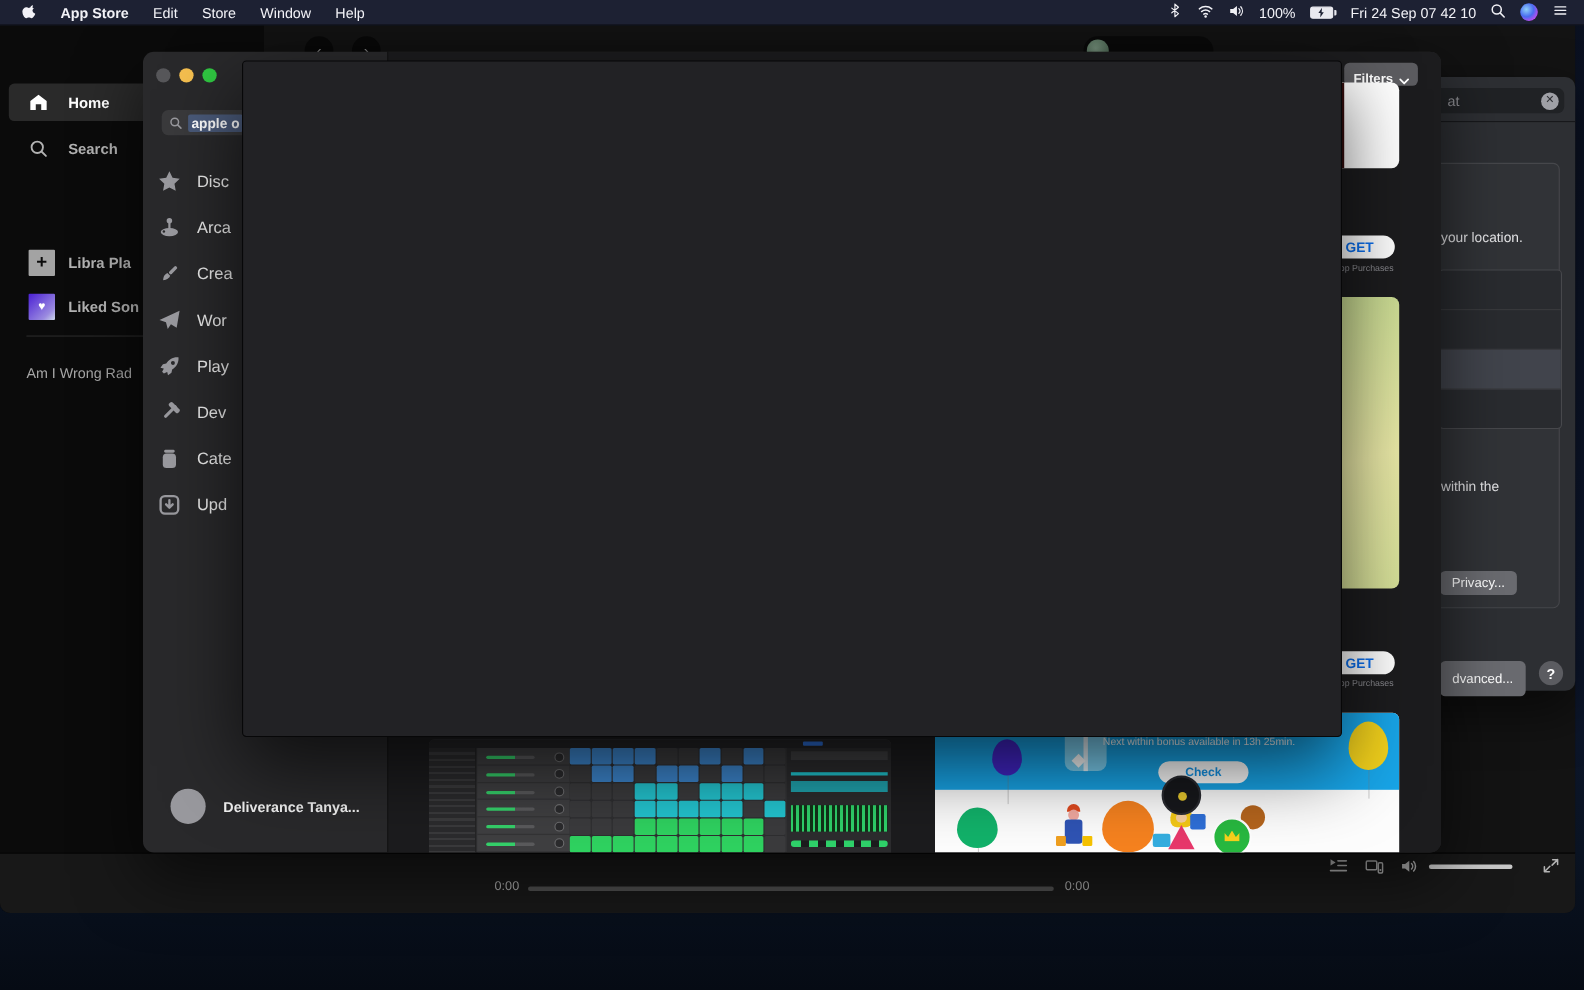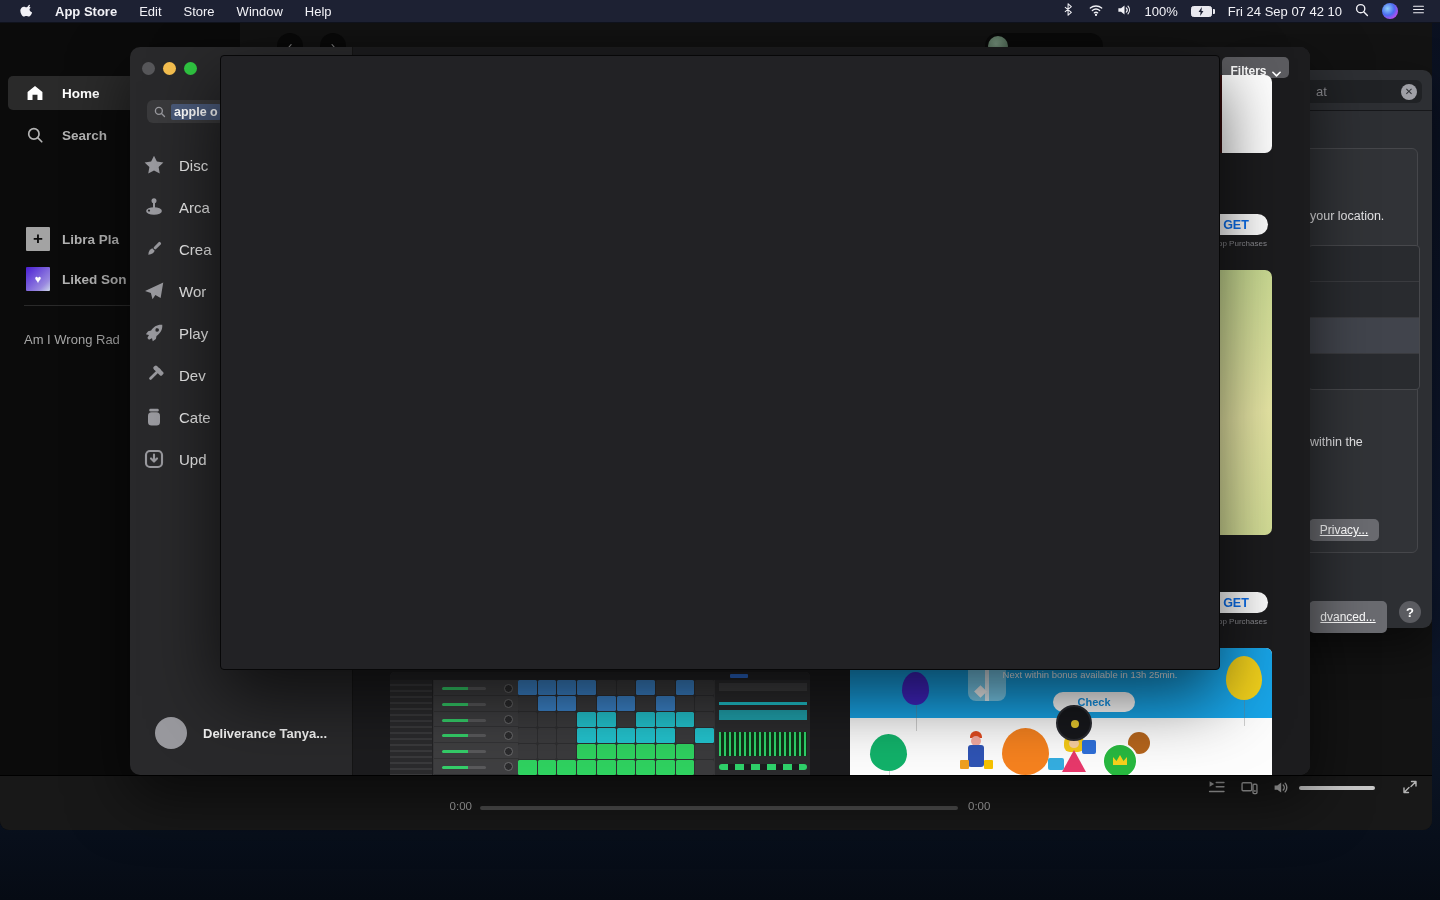--- a/index.html
+++ b/index.html
@@ -28,21 +28,21 @@
   .sp-row.active { background:#2a2a2a; color:#fff; }
   .navbtn { width:26px; height:26px; border-radius:50%; background:#090909; color:#8a8a8a;
     display:flex; align-items:center; justify-content:center; font-size:14px; }
   
   #player { left:0; top:752px; width:1432px; height:55px; background:#181818; border-top:1px solid #000; }
   .ptime { color:#a7a7a7; font-size:11.5px; }
   
   #security { left:1252px; top:70px; width:180px; height:558px; background:#2d2f33;
     border-radius:9px; box-shadow:0 18px 45px rgba(0,0,0,.55); z-index:2; color:#e3e3e5; }
   .sec-btn { background:#6a6b70; border-radius:5px; color:#fff; font-size:12px;
-    display:flex; align-items:center; justify-content:center;text-decoration:underline; }
+    display:flex; align-items:center; justify-content:center; }
   
   #appstore { left:130px; top:47px; width:1180px; height:728px; background:#29292b;
     border-radius:10px; box-shadow:0 22px 60px rgba(0,0,0,.6); overflow:hidden; z-index:3; }
   .tl { width:13px; height:13px; border-radius:50%; }
   .as-row { left:14px; width:200px; height:30px; display:flex; align-items:center; gap:15px; }
   .as-row .lbl { color:#ececec; font-size:15px; font-weight:400; white-space:nowrap; }
   .as-ic { width:20px; height:20px; flex:0 0 20px; }
   .getpill { background:#fff; border-radius:10.5px; color:#0a6ff0; font-weight:bold; font-size:12.5px;
     display:flex; align-items:center; justify-content:center; }
   .iap { color:#8a8a8f; font-size:8px; white-space:nowrap; }

